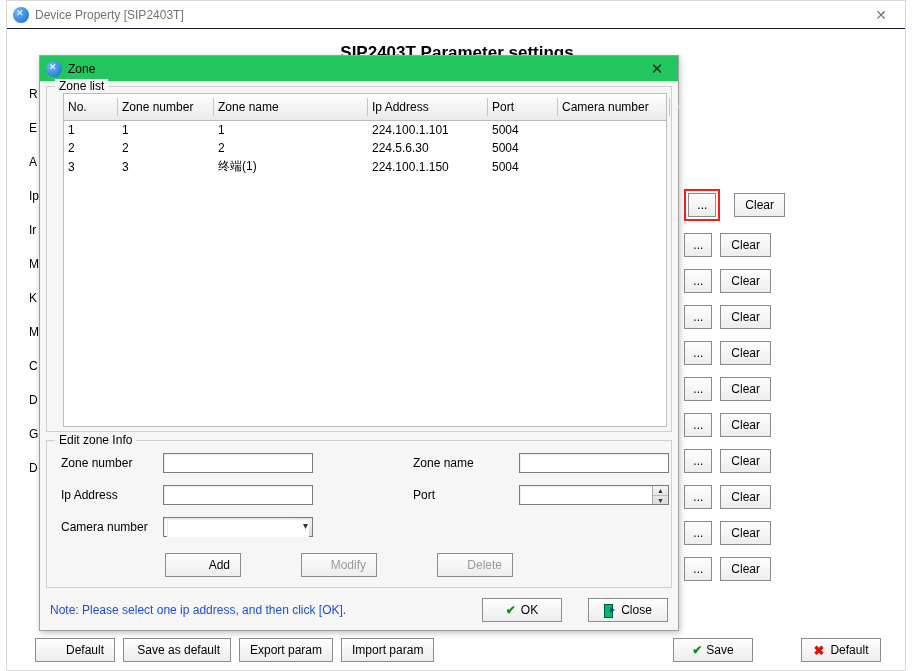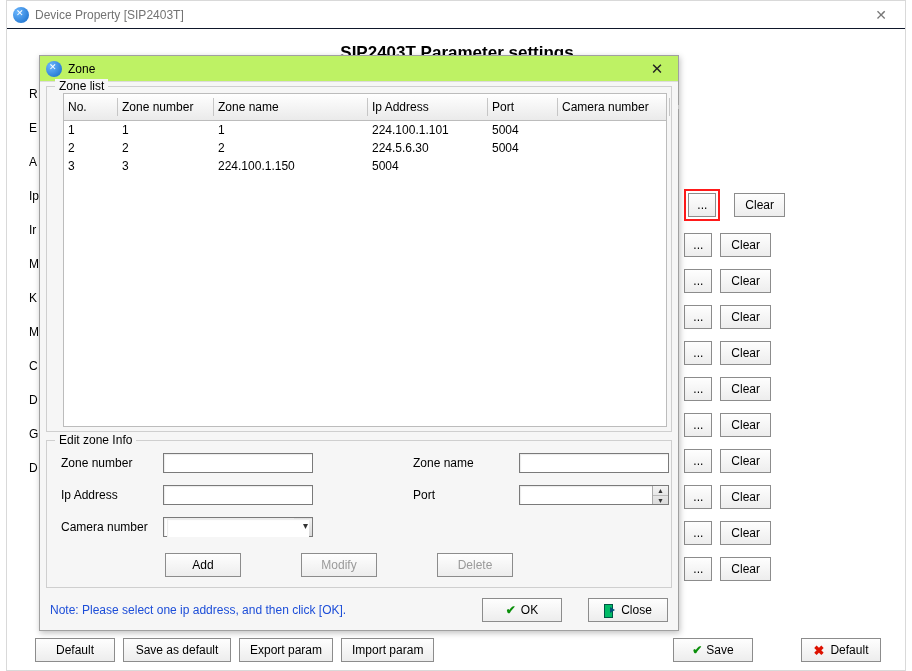--- a/index.html
+++ b/index.html
@@ -85,20 +85,21 @@
     gap: 8px;
   }
   .btn {
     border: 1px solid #8c8c8c;
     background: linear-gradient(to bottom, #fefefe, #ededed);
     height: 24px;
     font: inherit;
     padding: 0 10px;
     min-width: 48px;
     cursor: default;
+    text-align: right;
   }
   .btn-dots {
     min-width: 28px;
     padding: 0;
     text-align: center;
   }
   .dots-highlight {
     border: 2px solid #ff1a1a;
     padding: 2px;
     display: inline-flex;
@@ -128,21 +129,21 @@
     width: 640px;
     height: 576px;
     background: #f6f6f6;
     border: 1px solid #a0a0a0;
     box-shadow: 1px 2px 6px rgba(0,0,0,0.25);
     display: flex;
     flex-direction: column;
   }
   .zone-titlebar {
     height: 26px;
-    background: #bef264;
+    background: #22c55e;
     display:flex; align-items:center;
     padding: 0 6px;
     border-bottom:1px solid #dcdcdc;
   }
   .zone-close {
     margin-left:auto;
     font-size: 15px;
     width: 30px; text-align:center;
     color:#222;
   }
@@ -402,20 +403,21 @@
             <div>2</div>
             <div>2</div>
             <div>224.5.6.30</div>
             <div>5004</div>
             <div></div>
             <div></div>
           </div>
           <div class="list-row">
             <div>3</div>
             <div>3</div>
+            <div>终端(1)</div>
             <div>224.100.1.150</div>
             <div>5004</div>
             <div></div>
             <div></div>
           </div>
         </div>
     </div>
 
     <div class="fieldset edit-fieldset">
       <span class="legend">Edit zone Info</span>

